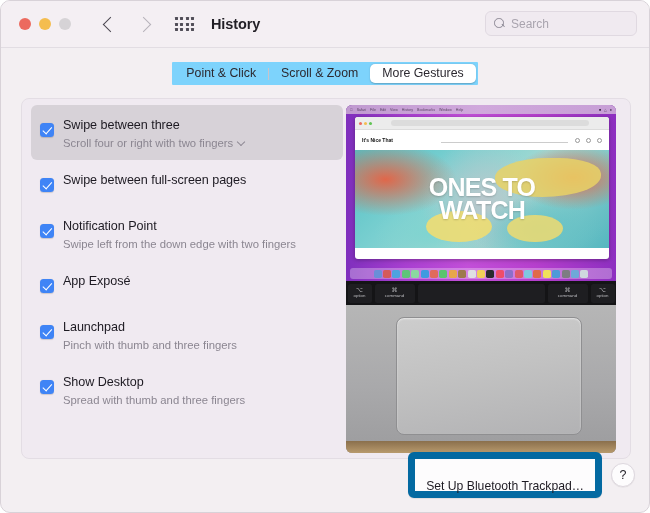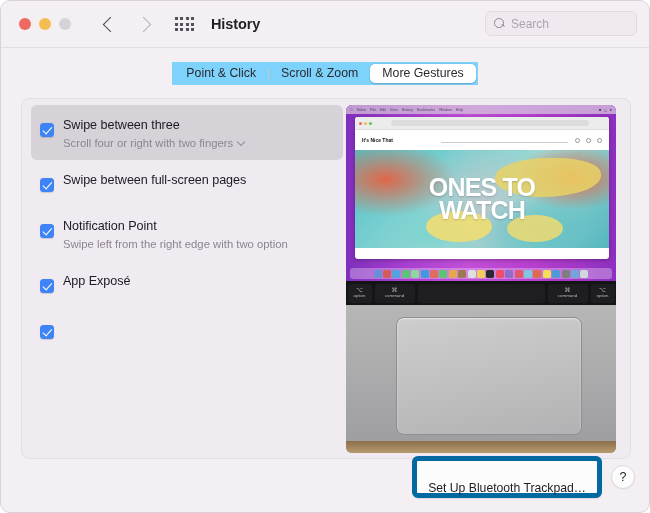--- a/index.html
+++ b/index.html
@@ -434,21 +434,21 @@
   .bottombar {
     position: absolute;
     right: 14px;
     bottom: 14px;
     display: flex;
     align-items: center;
     gap: 9px;
   }
   .btn {
     background: #fdfcfd;
-    border: 5px solid #0369a1;
+    border: 7px solid #0369a1;
     border-radius: 6px;
     height: 24px;
     padding: 16px 11px;
     font-size: 12.2px;
     color: #1e1b23;
     line-height: 22px;
     box-shadow: 0 0.5px 1px rgba(0,0,0,0.08);
     white-space: nowrap;
   }
   .helpbtn {
@@ -534,37 +534,52 @@
         <span class="gtext">
           <span class="gtitle">Swipe between full-screen pages</span><br>
         </span>
       </div>
 
       <div class="gesture">
         <span class="cbox"></span>
         <span class="gtext">
           <span class="gtitle">Notification Point</span><br>
           <span class="gdesc">
-            <span>Swipe left from the right edge with two option</span>
+            <span>Swipe left from the down edge with two fingers</span>
           </span>
         </span>
       </div>
 
 
       <div class="gesture">
         <span class="cbox"></span>
         <span class="gtext">
           <span class="gtitle">App Exposé</span><br>
         </span>
       </div>
 
       <div class="gesture">
         <span class="cbox"></span>
-      </div>
-
+        <span class="gtext">
+          <span class="gtitle">Launchpad</span><br>
+          <span class="gdesc">
+            <span>Pinch with thumb and three fingers</span>
+          </span>
+        </span>
+      </div>
+
+      <div class="gesture">
+        <span class="cbox"></span>
+        <span class="gtext">
+          <span class="gtitle">Show Desktop</span><br>
+          <span class="gdesc">
+            <span>Spread with thumb and three fingers</span>
+          </span>
+        </span>
+      </div>
 
     </div>
 
     <div class="preview">
 
       <div class="screen">
         <div class="menubar">
           <span class="mb-item"></span>
           <span class="mb-item">Safari</span>
           <span class="mb-item">File</span>

